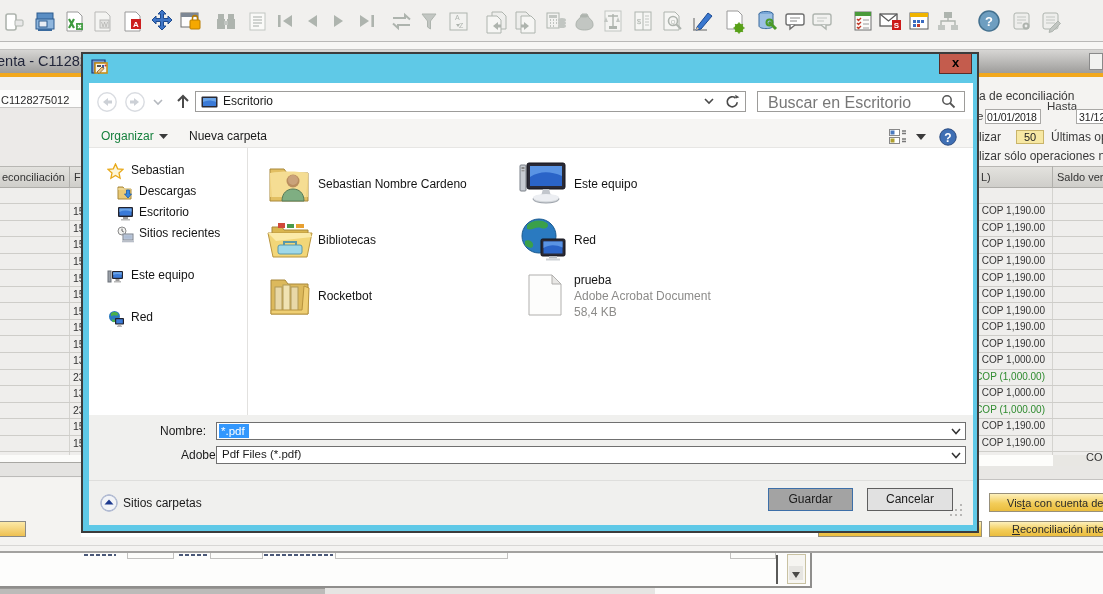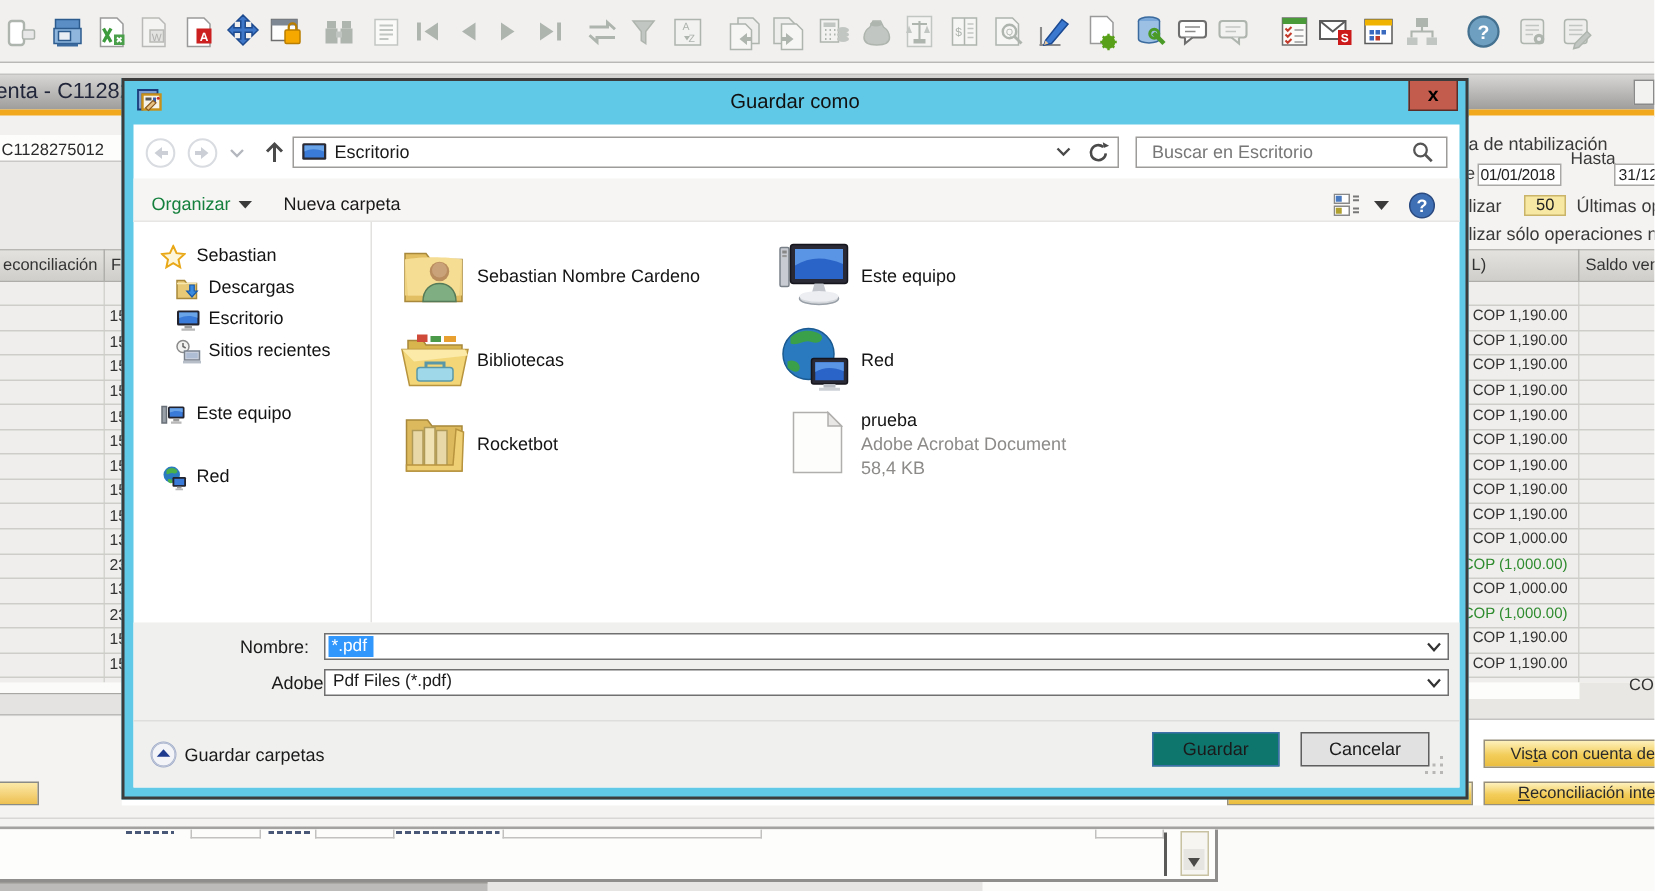--- a/index.html
+++ b/index.html
@@ -194,21 +194,21 @@
       </svg></div>
 <div class="ab" style="left:0;top:50px;width:1103px;height:23px;background:linear-gradient(#d7d6d4,#9e9d9b)"></div>
 <div class="tx" style="left:-3px;top:53px;font-size:14.5px;color:#22263a;">enta - C11282</div>
 <div class="ab" style="left:1089px;top:53px;width:14px;height:17px;background:#f2f2f0;border:1px solid #8a8a8a"></div>
 <div class="ab" style="left:0;top:73px;width:1103px;height:4.5px;background:#f2a81d"></div>
 <div class="ab" style="left:0;top:77px;width:81px;height:517px;background:#f2f1ef"></div>
 <div class="ab" style="left:0;top:90px;width:81px;height:18px;background:#fdfdfc;border-bottom:1px solid #c9c8c6"></div>
 <div class="tx" style="left:1px;top:94px;font-size:11px;color:#2a2a2a">C1128275012</div>
 <div class="ab" style="left:0;top:108px;width:81px;height:58px;background:#eceae8"></div>
 <div class="ab" style="left:979px;top:77px;width:124px;height:403px;background:#f4f3f1"></div>
-<div class="tx" style="left:979px;top:89px;font-size:12px;color:#3a3a3a">a de ntabilización</div>
+<div class="tx" style="left:979px;top:89px;font-size:12px;color:#3a3a3a">a de econciliación</div>
 <div class="tx" style="left:977px;top:110px;font-size:11.5px;color:#3a3a3a">e</div>
 <div class="ab" style="left:985px;top:109px;width:56px;height:15px;background:#fff;border:1px solid #a9a8a6"></div>
 <div class="tx" style="left:987px;top:111px;font-size:10.5px;color:#222;letter-spacing:-0.3px">01/01/2018</div>
 <div class="tx" style="left:1047px;top:100px;font-size:11.5px;color:#3a3a3a">Hasta</div>
 <div class="ab" style="left:1076px;top:109px;width:27px;height:15px;background:#fff;border:1px solid #a9a8a6;border-right:none"></div>
 <div class="tx" style="left:1079px;top:111px;font-size:10.5px;color:#222">31/12,</div>
 <div class="tx" style="left:979px;top:130px;font-size:12px;color:#3a3a3a">lizar</div>
 <div class="ab" style="left:1016px;top:130px;width:28px;height:14px;background:#f7e8a3;border:1px solid #c9b46a"></div>
 <div class="tx" style="left:1024px;top:131px;font-size:11px;color:#222">50</div>
 <div class="tx" style="left:1051px;top:130px;font-size:12px;color:#3a3a3a">Últimas oper</div>
@@ -313,21 +313,20 @@
 <div class="ab" style="left:84px;top:553.5px;width:32px;height:2.5px;background:repeating-linear-gradient(90deg,#4a5878 0 4px,#fdfdfc 4px 6px)"></div>
 <div class="ab" style="left:127px;top:553px;width:47px;height:6px;background:#fcfcfa;border:1px solid #c2c1bf;border-top:none"></div>
 <div class="ab" style="left:179px;top:553.5px;width:28px;height:2.5px;background:repeating-linear-gradient(90deg,#4a5878 0 4px,#fdfdfc 4px 6px)"></div>
 <div class="ab" style="left:210px;top:553px;width:53px;height:6px;background:#fcfcfa;border:1px solid #c2c1bf;border-top:none"></div>
 <div class="ab" style="left:264px;top:553.5px;width:69px;height:2.5px;background:repeating-linear-gradient(90deg,#4a5878 0 4px,#fdfdfc 4px 6px)"></div>
 <div class="ab" style="left:335px;top:553px;width:173px;height:6px;background:#fcfcfa;border:1px solid #c2c1bf;border-top:none"></div>
 <div class="ab" style="left:730px;top:553px;width:46px;height:6px;background:#fcfcfa;border:1px solid #c2c1bf;border-top:none"></div>
 <div class="ab" style="left:0;top:588px;width:655px;height:6px;background:#e6e5e3"></div>
 <div class="ab" style="left:0;top:588px;width:325px;height:6px;background:#bcbbb9;border-top:1px solid #9a9996"></div>
 <div class="ab" style="left:81px;top:52px;width:898px;height:481px;background:#5fc9e7;border:2px solid #3c3c3c"></div>
-<div class="tx" style="left:81px;top:60px;width:898px;text-align:center;font-size:13.5px;color:#111">Guardar como</div>
 <div class="ab" style="left:91px;top:59px;width:17px;height:17px"><svg width="17" height="17" viewBox="0 0 17 17">
 <path d="M1 1h13v3H4v10H1z" fill="#7a9ccf" stroke="#1a3a7a" stroke-width="1.2"></path>
 <rect x="4" y="4" width="12" height="10" fill="#f7f3e8" stroke="#c89018" stroke-width="1.6"></rect>
 <rect x="6" y="6" width="4" height="2" fill="#555"></rect>
         <rect x="11" y="6" width="2" height="3" fill="#3a5aa8"></rect>
         <circle cx="14.5" cy="6.5" r="1" fill="#c03030"></circle>
 <path d="M6 13l5-5 2 1.6-5 5z" fill="#e8c080" stroke="#8a5a20" stroke-width="0.8"></path>
 </svg></div>
 <div class="ab" style="left:939px;top:54px;width:33px;height:20px;background:#c45c4d;border:1px solid #5a2d28;border-top:none;display:flex;align-items:center;justify-content:center;font-weight:bold;font-size:13px;color:#000;padding-bottom:3px">x</div>
 <div class="ab" style="left:89px;top:83px;width:884px;height:442px;background:#fff"></div>
@@ -347,21 +346,21 @@
 </svg></div>
 <div class="tx" style="left:223px;top:94px;font-size:12px;color:#1a1a1a">Escritorio</div>
 <svg class="ab" style="left:703px;top:97px" width="12" height="9" viewBox="0 0 12 9">
       <path d="M2 2l4 4 4-4" fill="none" stroke="#4a4a4a" stroke-width="1.6"></path>
     </svg>
 <svg class="ab" style="left:725px;top:94px" width="15" height="15" viewBox="0 0 15 15">
       <path d="M12.2 8.2A5 5 0 1 1 10.5 4" fill="none" stroke="#4a4a4a" stroke-width="1.7"></path>
       <path d="M10.2 0.8l0.6 3.8 3.6-1.4z" fill="#4a4a4a"></path>
     </svg>
 <div class="ab" style="left:757px;top:91px;width:208px;height:21px;background:#fff;border:1px solid #9d9c9a"></div>
-<div class="tx" style="left:768px;top:94px;font-size:12px;color:#777">Buscar en Escritorio</div>
+<div class="tx" style="left:768px;top:94px;font-size:16px;color:#777">Buscar en Escritorio</div>
 <svg class="ab" style="left:941px;top:94px" width="15" height="15" viewBox="0 0 15 15">
       <circle cx="6" cy="6" r="4.2" fill="none" stroke="#555" stroke-width="1.5"></circle>
       <path d="M9 9l4.5 4.5" stroke="#555" stroke-width="1.8"></path>
     </svg>
 <div class="ab" style="left:89px;top:119px;width:884px;height:29px;background:#f6f5f3;border-bottom:1px solid #e7e6e4"></div>
 <div class="tx" style="left:101px;top:129px;font-size:12px;color:#15803d">Organizar</div>
 <svg class="ab" style="left:159px;top:134px" width="9" height="6" viewBox="0 0 9 6">
       <path d="M0 0l4.5 5L9 0z" fill="#3a3a3a"></path>
     </svg>
 <div class="tx" style="left:189px;top:129px;font-size:12px;color:#1a1a1a">Nueva carpeta</div>
@@ -499,22 +498,22 @@
 <div class="tx" style="left:222px;top:448px;font-size:11.5px;color:#1a1a1a">Pdf Files (*.pdf)</div>
 <svg class="ab" style="left:951px;top:452px" width="10" height="7" viewBox="0 0 10 7">
       <path d="M1 1l4 4.5L9 1" fill="none" stroke="#333" stroke-width="1.5"></path>
     </svg>
 <div class="ab" style="left:89px;top:480px;width:884px;height:1px;background:#dededc"></div>
 <svg class="ab" style="left:100px;top:494px" width="18" height="18" viewBox="0 0 18 18">
       <circle cx="9" cy="9" r="8" fill="#f2f4f7" stroke="#9aa7c7" stroke-width="1.3"></circle>
       <circle cx="9" cy="9" r="8" fill="none" stroke="#c8cfdd" stroke-width="0.6"></circle>
       <path d="M4.5 10.5h9L9 5.5z" fill="#1d3a8f"></path>
     </svg>
-<div class="tx" style="left:123px;top:496px;font-size:12px;color:#1a1a1a">Guardar carpetas</div>
-<div class="ab" style="left:768px;top:488px;width:85px;height:23px;background:#0f766e;border:1px solid #3d6fa8;text-align:center;font-size:12px;color:#1a1a1a;line-height:21px">Guardar</div>
+<div class="tx" style="left:123px;top:496px;font-size:12px;color:#1a1a1a">Sitios carpetas</div>
+<div class="ab" style="left:768px;top:488px;width:85px;height:23px;background:#a3a3a3;border:1px solid #3d6fa8;text-align:center;font-size:12px;color:#1a1a1a;line-height:21px">Guardar</div>
 <div class="ab" style="left:867px;top:488px;width:86px;height:23px;background:#e1e1e1;border:1px solid #5f5f5f;text-align:center;font-size:12px;color:#1a1a1a;line-height:21px">Cancelar</div>
 <svg class="ab" style="left:950px;top:503px" width="14" height="14" viewBox="0 0 14 14">
 <g fill="#b8b7b5">
         <rect x="10" y="1" width="2" height="2"></rect>
         <rect x="10" y="6" width="2" height="2"></rect>
         <rect x="5" y="6" width="2" height="2"></rect>
         <rect x="10" y="11" width="2" height="2"></rect>
         <rect x="5" y="11" width="2" height="2"></rect>
         <rect x="0" y="11" width="2" height="2"></rect>
       </g>

